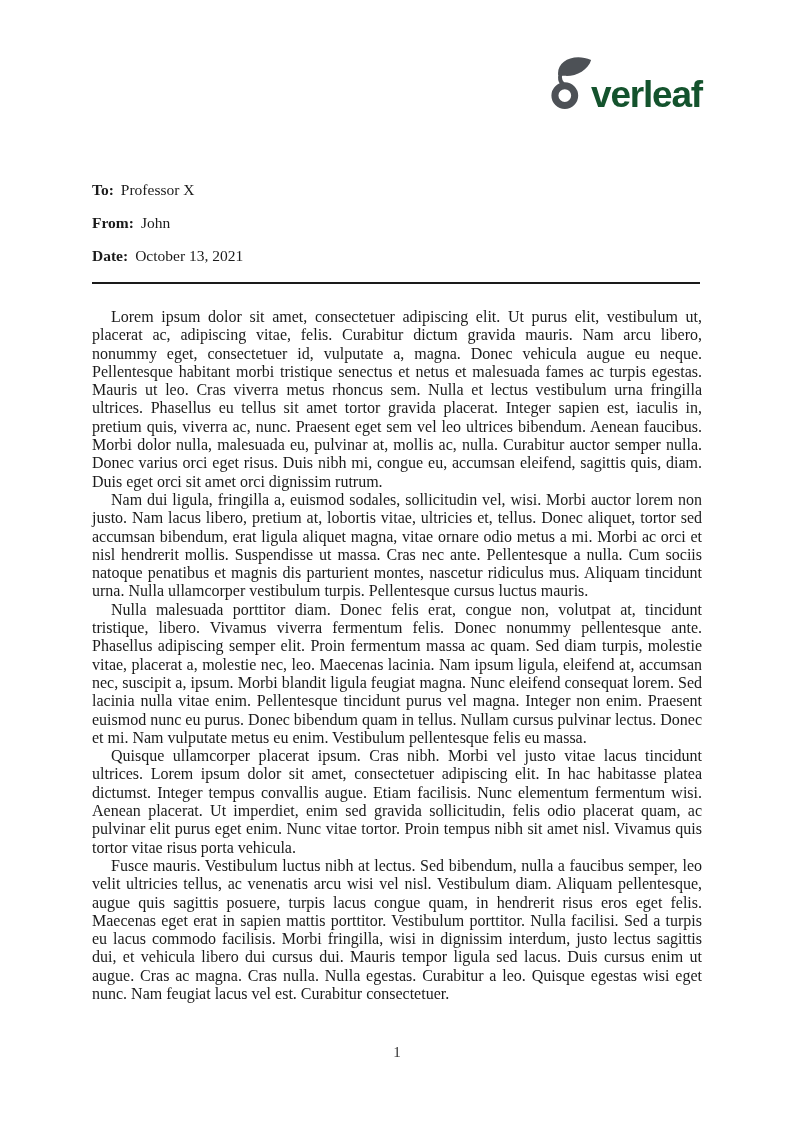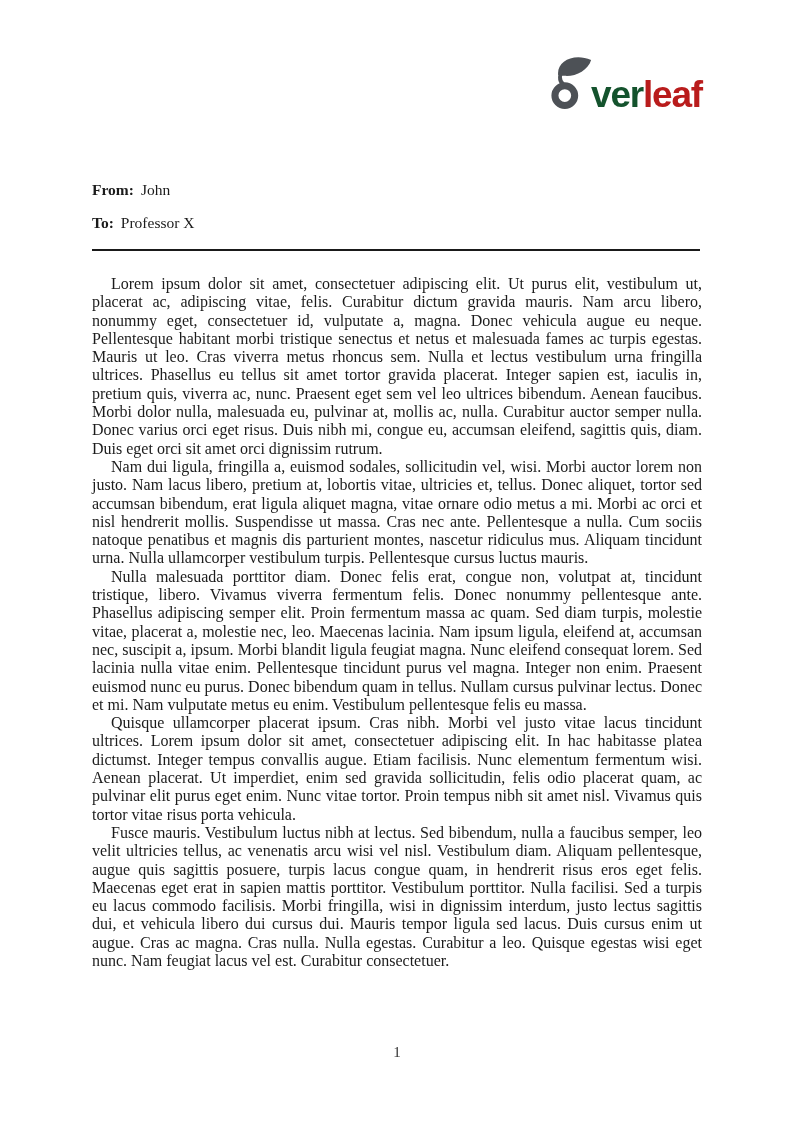--- a/index.html
+++ b/index.html
@@ -28,21 +28,21 @@
     display: flex;
     align-items: flex-end;
     font-family: "Liberation Sans", sans-serif;
     font-weight: bold;
     font-size: 37px;
     letter-spacing: -1.2px;
     line-height: 1;
   }
   .logo svg { display: block; margin: 0 -2px 0 0; }
   .logo .gray  { color: #14532d; padding-bottom: 1px; }
-  .logo .green { color: #b91c1c; padding-bottom: 1px; }
+  .logo .green { color: #14532d; padding-bottom: 1px; }
 
   
   .memo-header { margin-top: 66px; }
   .field {
     font-size: 15.5px;
     line-height: 19px;
     margin-bottom: 14px;
   }
   .field .label { font-weight: bold; margin-right: 7px; }
   .field .value { font-weight: normal; }
@@ -92,24 +92,27 @@
 
         <circle cx="20" cy="44" r="10.5" fill="none" stroke="#4D5156" stroke-width="7.5"></circle>
       </svg>
         <span class="gray">ver</span>
         <span class="green">leaf</span>
     </div>
   </div>
 
   <div class="memo-header">
     <div class="field">
+      <span class="label">To:</span><span class="value">Professor X</span>
+    </div>
+    <div class="field">
       <span class="label">From:</span><span class="value">John</span>
     </div>
     <div class="field">
-      <span class="label">To:</span><span class="value">Professor X</span>
+      <span class="label">Date:</span><span class="value">October 13, 2021</span>
     </div>
   </div>
 
   <hr class="rule">
 
   <div class="memo-body">
     <p>Lorem ipsum dolor sit amet, consectetuer adipiscing elit. Ut purus elit, vestibulum ut, placerat ac, adipiscing vitae, felis. Curabitur dictum gravida mauris. Nam arcu libero, nonummy eget, consectetuer id, vulputate a, magna. Donec vehicula augue eu neque. Pellentesque habitant morbi tristique senectus et netus et malesuada fames ac turpis egestas. Mauris ut leo. Cras viverra metus rhoncus sem. Nulla et lectus vestibulum urna fringilla ultrices. Phasellus eu tellus sit amet tortor gravida placerat. Integer sapien est, iaculis in, pretium quis, viverra ac, nunc. Praesent eget sem vel leo ultrices bibendum. Aenean faucibus. Morbi dolor nulla, malesuada eu, pulvinar at, mollis ac, nulla. Curabitur auctor semper nulla. Donec varius orci eget risus. Duis nibh mi, congue eu, accumsan eleifend, sagittis quis, diam. Duis eget orci sit amet orci dignissim rutrum.</p>
     <p>Nam dui ligula, fringilla a, euismod sodales, sollicitudin vel, wisi. Morbi auctor lorem non justo. Nam lacus libero, pretium at, lobortis vitae, ultricies et, tellus. Donec aliquet, tortor sed accumsan bibendum, erat ligula aliquet magna, vitae ornare odio metus a mi. Morbi ac orci et nisl hendrerit mollis. Suspendisse ut massa. Cras nec ante. Pellentesque a nulla. Cum sociis natoque penatibus et magnis dis parturient montes, nascetur ridiculus mus. Aliquam tincidunt urna. Nulla ullamcorper vestibulum turpis. Pellentesque cursus luctus mauris.</p>
     <p>Nulla malesuada porttitor diam. Donec felis erat, congue non, volutpat at, tincidunt tristique, libero. Vivamus viverra fermentum felis. Donec nonummy pellentesque ante. Phasellus adipiscing semper elit. Proin fermentum massa ac quam. Sed diam turpis, molestie vitae, placerat a, molestie nec, leo. Maecenas lacinia. Nam ipsum ligula, eleifend at, accumsan nec, suscipit a, ipsum. Morbi blandit ligula feugiat magna. Nunc eleifend consequat lorem. Sed lacinia nulla vitae enim. Pellentesque tincidunt purus vel magna. Integer non enim. Praesent euismod nunc eu purus. Donec bibendum quam in tellus. Nullam cursus pulvinar lectus. Donec et mi. Nam vulputate metus eu enim. Vestibulum pellentesque felis eu massa.</p>
     <p>Quisque ullamcorper placerat ipsum. Cras nibh. Morbi vel justo vitae lacus tincidunt ultrices. Lorem ipsum dolor sit amet, consectetuer adipiscing elit. In hac habitasse platea dictumst. Integer tempus convallis augue. Etiam facilisis. Nunc elementum fermentum wisi. Aenean placerat. Ut imperdiet, enim sed gravida sollicitudin, felis odio placerat quam, ac pulvinar elit purus eget enim. Nunc vitae tortor. Proin tempus nibh sit amet nisl. Vivamus quis tortor vitae risus porta vehicula.</p>

